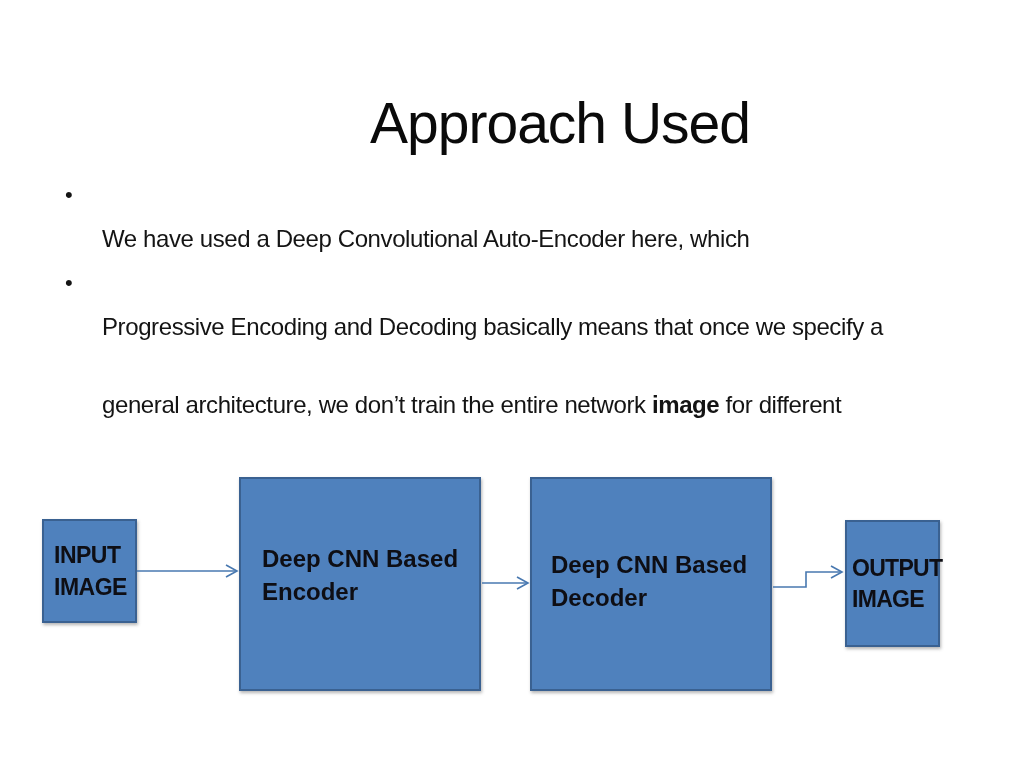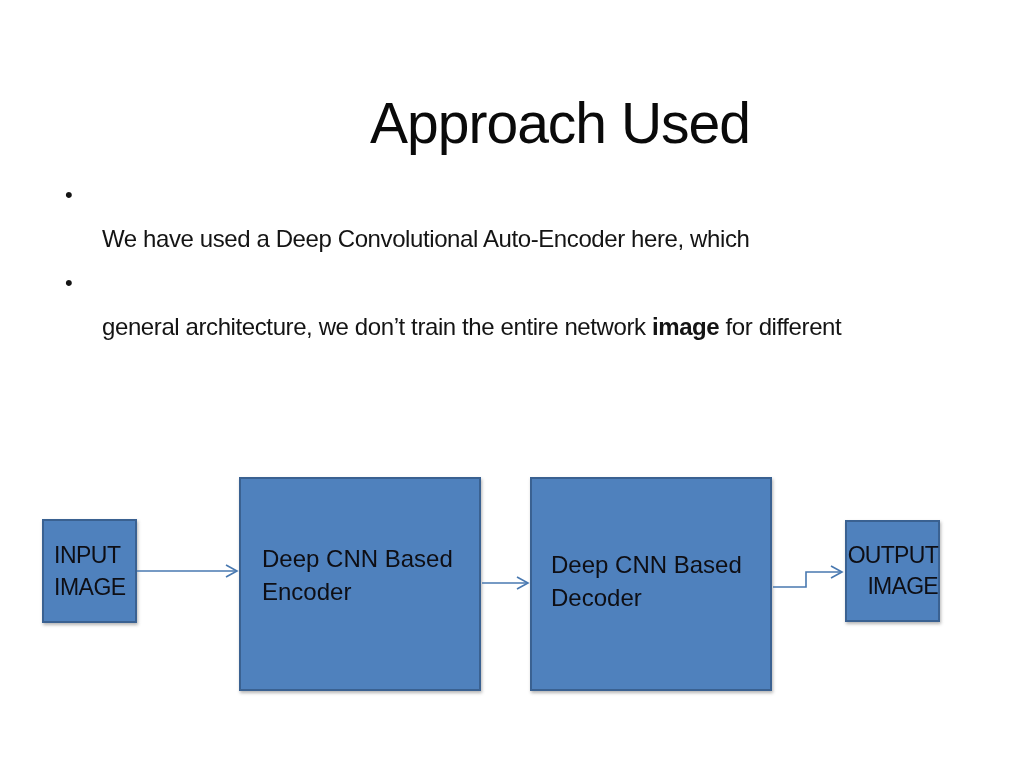--- a/index.html
+++ b/index.html
@@ -27,29 +27,29 @@
   .ln b{font-weight:700;}
 
   .dbox{
     position:absolute;box-sizing:border-box;
     background:var(--box-fill);
     border:2px solid var(--box-border);
     box-shadow:1px 2px 3px rgba(90,90,90,0.45);
     display:flex;flex-direction:column;justify-content:center;
     color:var(--box-text);
   }
-  .bl{display:block;white-space:pre;}
+  .bl{display:block;white-space:pre;font-weight:bold;}
   #box-input{left:42px;top:519px;width:95px;height:104px;padding-left:10px;
     font-size:23px;line-height:32px;letter-spacing:-0.5px;}
   #box-encoder{left:239px;top:477px;width:242px;height:214px;padding-left:21px;
     padding-bottom:18px;font-size:24px;line-height:33px;}
   #box-decoder{left:530px;top:477px;width:242px;height:214px;padding-left:19px;
     padding-bottom:6px;font-size:24px;line-height:33px;}
-  #box-output{left:845px;top:520px;width:95px;height:102px;padding-left:5px;
-    font-size:23px;line-height:31px;letter-spacing:-0.7px;align-items:flex-end;}
+  #box-output{left:845px;top:520px;width:95px;height:127px;padding-left:5px;
+    font-size:23px;line-height:31px;letter-spacing:-0.7px;}
 
   svg.connectors{position:absolute;left:0;top:0;pointer-events:none;}
   .conn{stroke:var(--arrow);stroke-width:1.6;fill:none;}
 </style>
 </head>
 <body>
 
 <div>
 
   <h1 class="slide-title">Approach Used</h1>
@@ -57,20 +57,21 @@
   <div class="bullets">
     <div class="bullet">
       <span class="dot">•</span>
       <div class="btext">
         <span class="ln">We have used a Deep Convolutional Auto-Encoder here, which</span>
       </div>
     </div>
     <div class="bullet bullet2">
       <span class="dot">•</span>
       <div class="btext">
+        <span class="ln">Progressive Encoding and Decoding basically means that once we specify a</span>
         <span class="ln"><span>general architecture, we don’t train the entire network </span><b>image</b><span> for different</span></span>
       </div>
     </div>
   </div>
 
   <div class="dbox" id="box-input">
     <span class="bl">INPUT</span>
     <span class="bl">IMAGE</span>
   </div>
 

